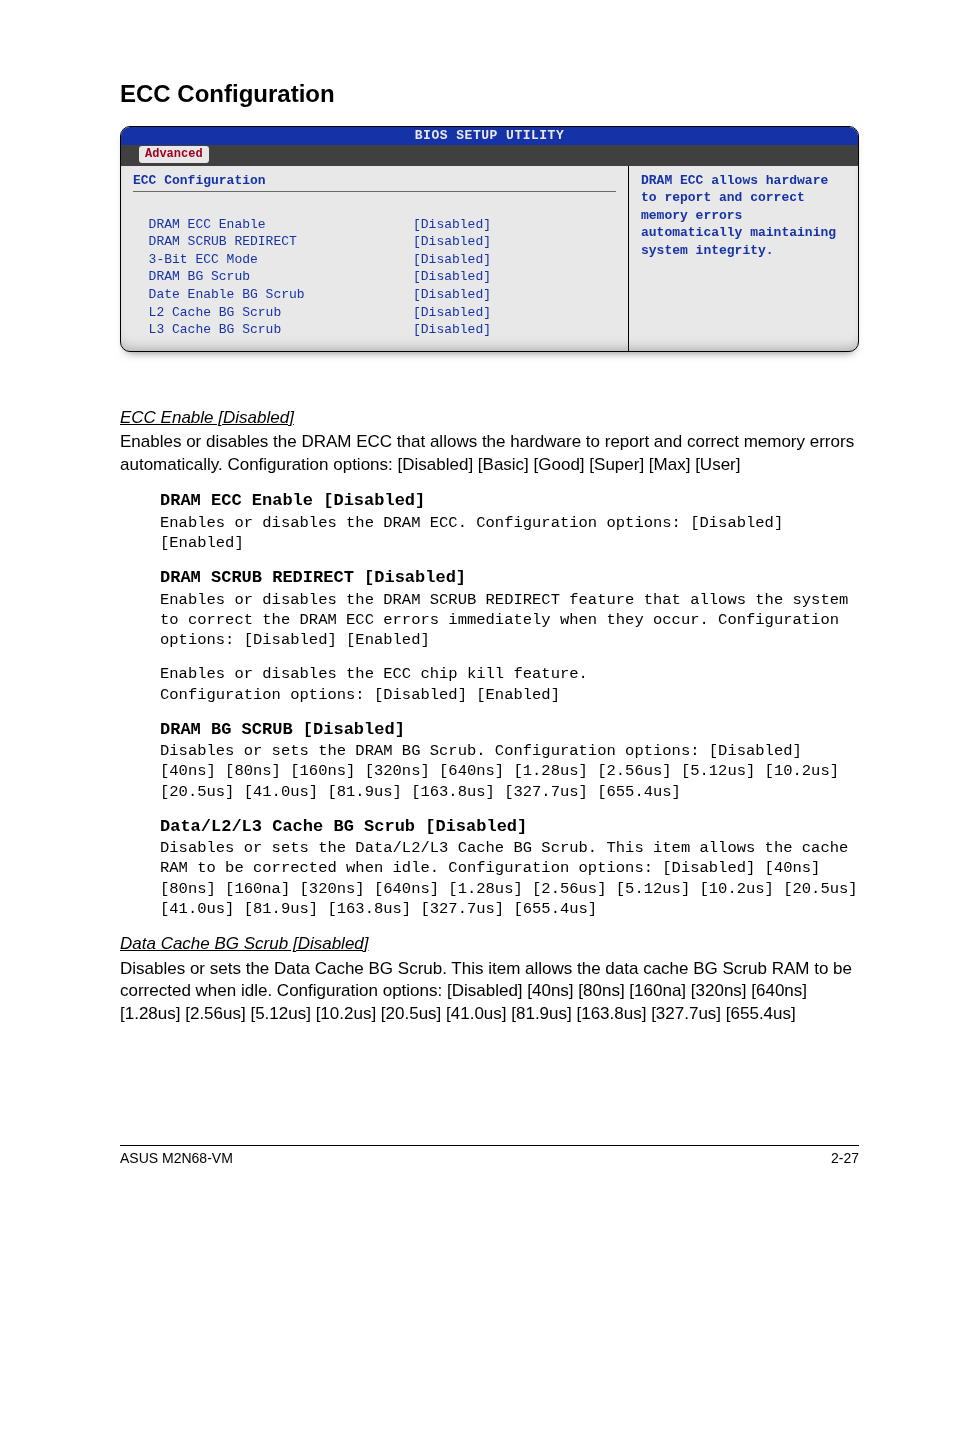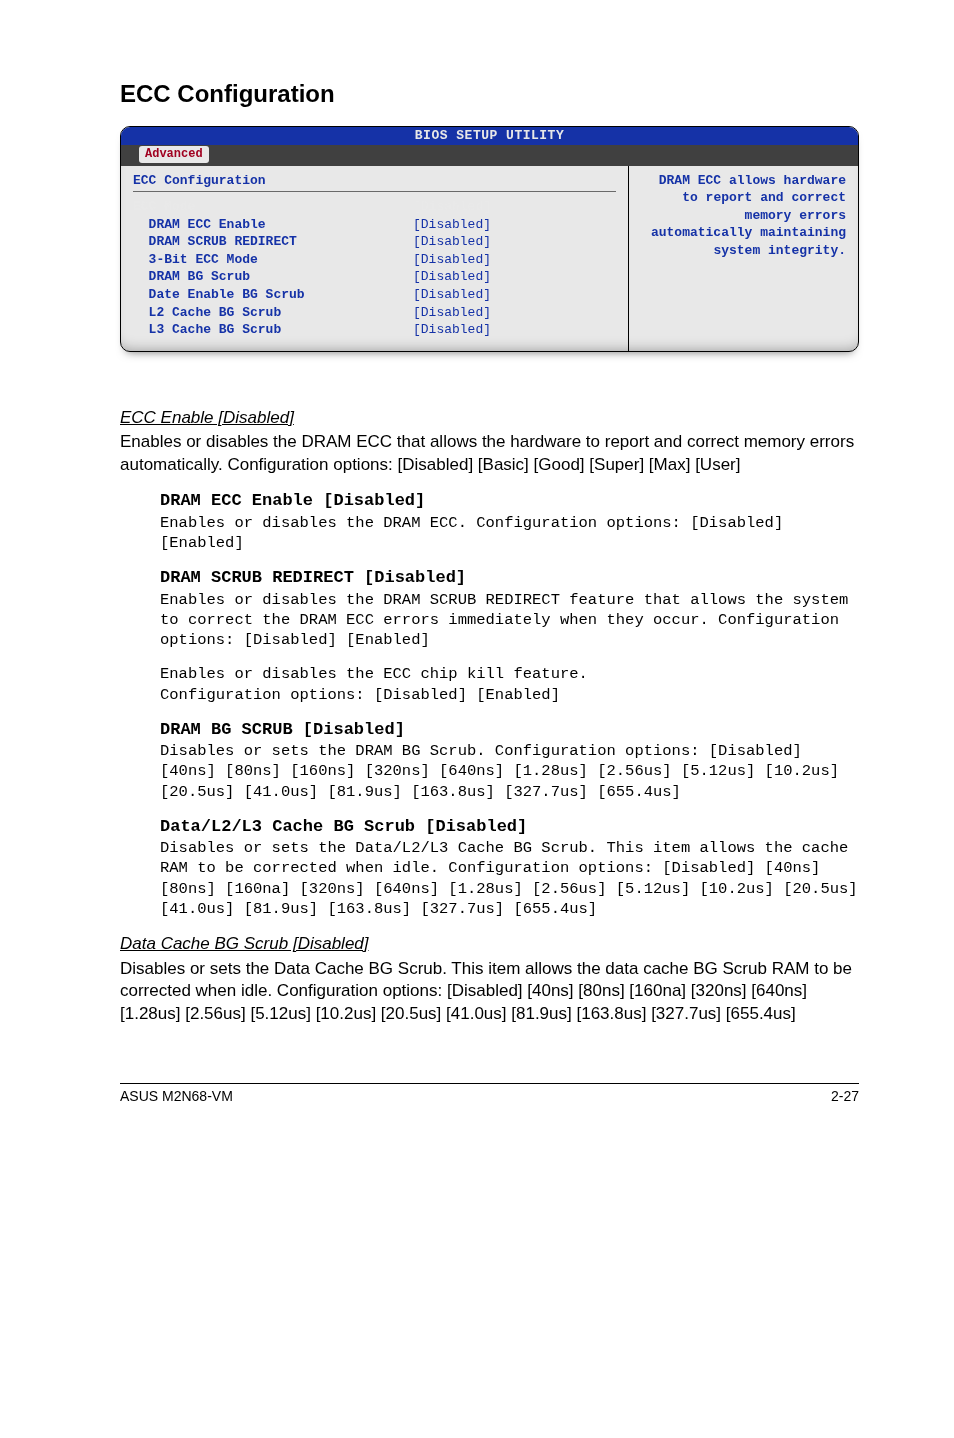--- a/index.html
+++ b/index.html
@@ -69,51 +69,49 @@
     border-top: 1px solid #6a6a6a;
     margin: 2px 0 6px 0;
   }
   .bios-row {
     display: flex;
     white-space: pre;
   }
   .bios-row .label {
     width: 280px;
     color: #1532a7;
-    font-weight: bold;
   }
   .bios-row .val {
     color: #1532a7;
   }
   .bios-right {
     width: 205px;
     padding: 6px 12px 12px 12px;
     color: #1532a7;
     font-weight: bold;
-    text-align: right;
   }
 
   
   .body-text {
     font-size: 17px;
     line-height: 1.33;
   }
   .subhead {
     font-style: italic;
     text-decoration: underline;
     margin: 0 0 2px 0;
   }
   p { margin: 0 0 14px 0; }
   .indent-block { padding-left: 40px; margin-bottom: 6px; font-family: Liberation Mono, monospace; }
   .indent-block .bold-line { font-weight: bold; }
   .indent-block p { margin: 0 0 14px 0; font-size: 15.5px; line-height:1.3;}
   .indent-block .para { font-size: 15.5px; line-height:1.3;}
 
   .footer {
-    margin-top: 58px;
+    margin-top: 120px;
     border-top: 1px solid #000;
     padding-top: 4px;
     display: flex;
     justify-content: space-between;
     font-size: 14px;
   }
 </style>
 </head>
 <body>
 

